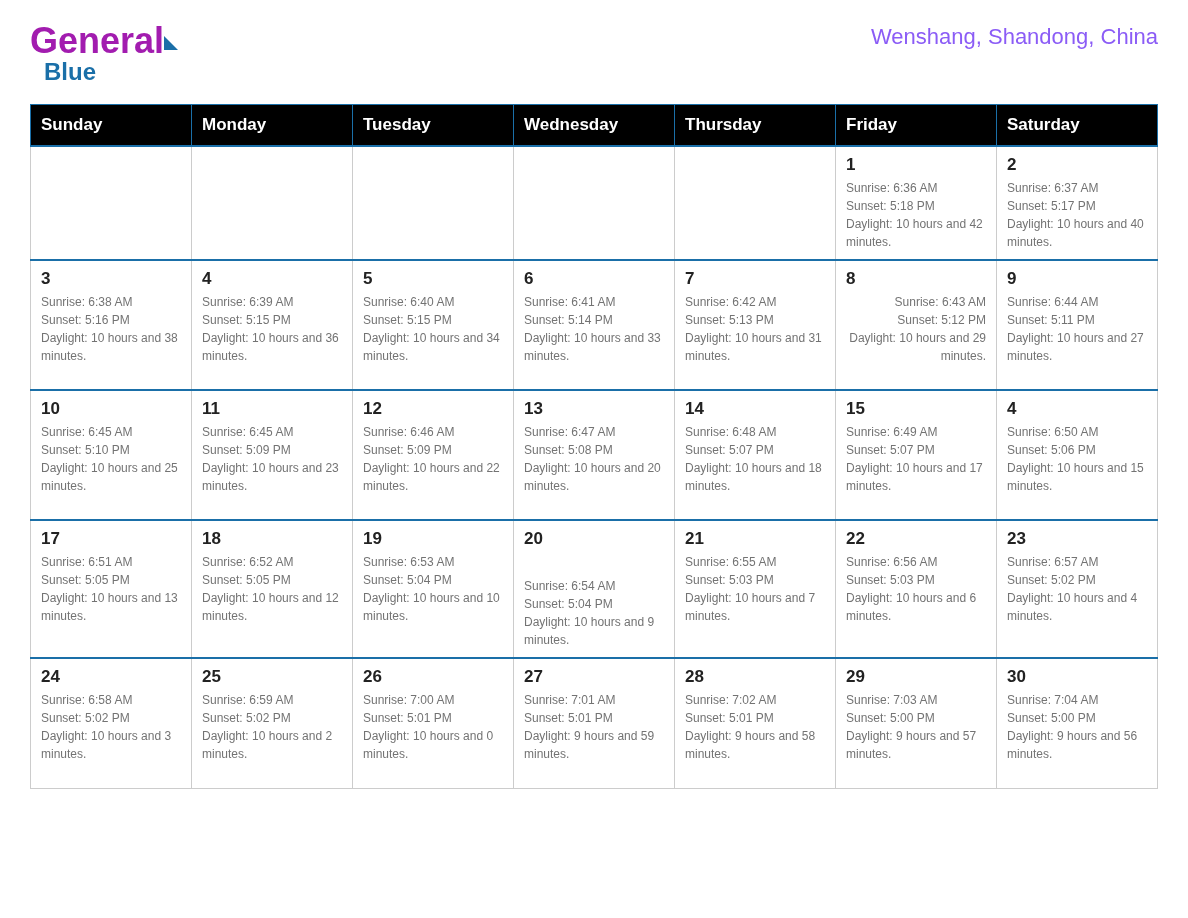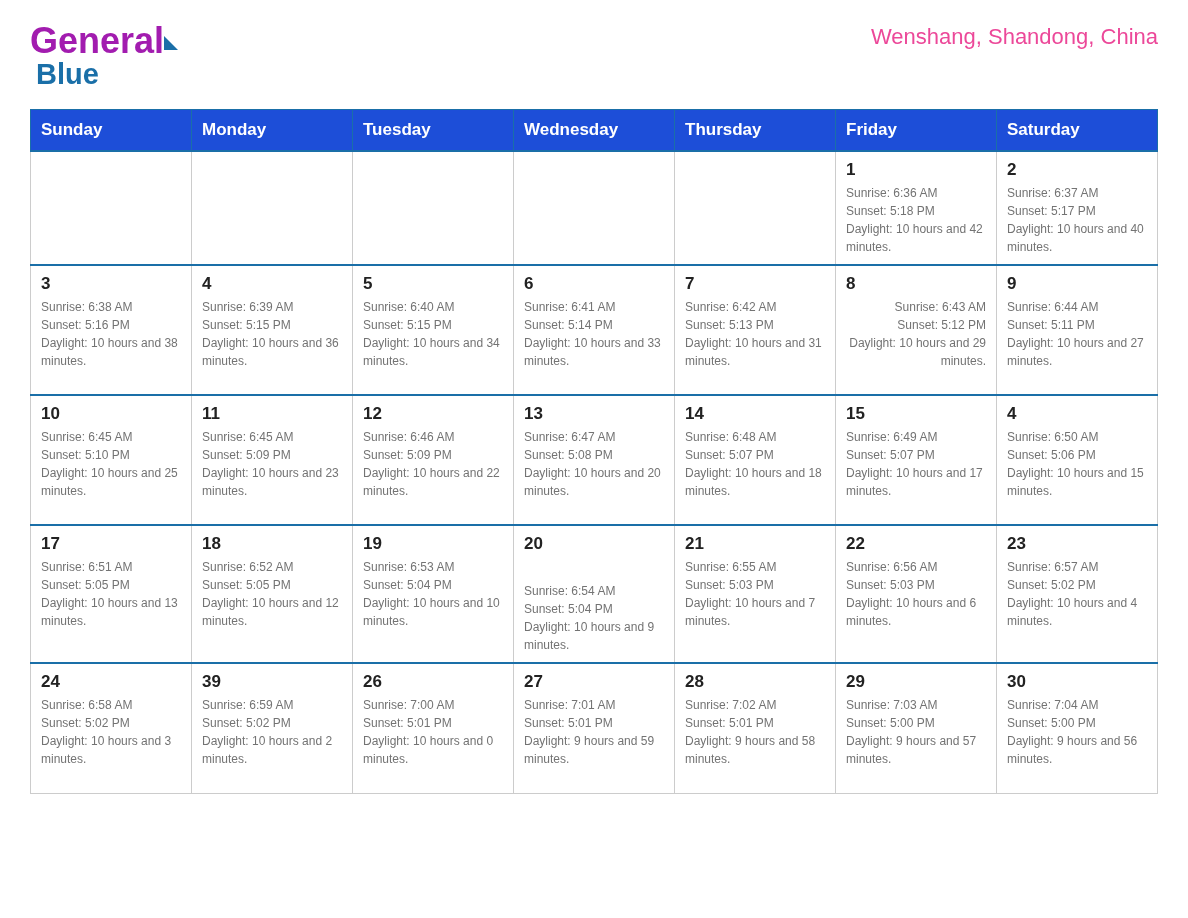--- a/index.html
+++ b/index.html
@@ -29,45 +29,45 @@
     .logo-arrow {
       width: 0;
       height: 0;
       border-left: 14px solid #1a6fa8;
       border-top: 14px solid transparent;
       border-bottom: 0px solid transparent;
       display: inline-block;
       margin-bottom: -4px;
     }
     .logo-text-blue {
-      font-size: 29px;
+      font-size: 24px;
       font-weight: bold;
       color: #1a6fa8;
       display: block;
       margin-top: -4px;
-      margin-left: 6px;
+      margin-left: 14px;
     }
     .logo-right { text-align: right; }
     .month-title {
       font-size: 52px;
       font-weight: bold;
       color: #222;
       line-height: 1.1;
     }
     .location {
       font-size: 22px;
-      color: #ec4899;
+      color: #8b5cf6;
       margin-top: 4px;
     }
     table {
       width: 100%;
       border-collapse: collapse;
     }
     thead tr th {
-      background: #1d4ed8;
+      background: #000000;
       color: #fff;
       font-size: 17px;
       font-weight: bold;
       padding: 10px 10px;
       text-align: left;
       border: 1px solid #1a6fa8;
     }
     tbody tr td {
       width: 14.28%;
       vertical-align: top;
@@ -278,21 +278,21 @@
         </td>
       </tr>
       <tr>
         <td>
           <span class="day-number">24</span>
           <div class="day-info" style="white-space: pre-line;">Sunrise: 6:58 AM
 Sunset: 5:02 PM
 Daylight: 10 hours and 3 minutes.</div>
         </td>
         <td>
-          <span class="day-number">39</span>
+          <span class="day-number">25</span>
           <div class="day-info" style="white-space: pre-line;">Sunrise: 6:59 AM
 Sunset: 5:02 PM
 Daylight: 10 hours and 2 minutes.</div>
         </td>
         <td>
           <span class="day-number">26</span>
           <div class="day-info" style="white-space: pre-line;">Sunrise: 7:00 AM
 Sunset: 5:01 PM
 Daylight: 10 hours and 0 minutes.</div>
         </td>

